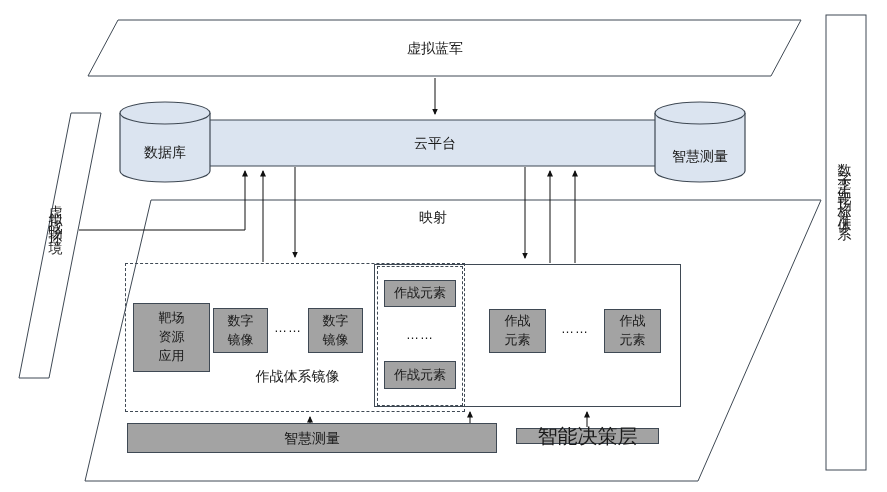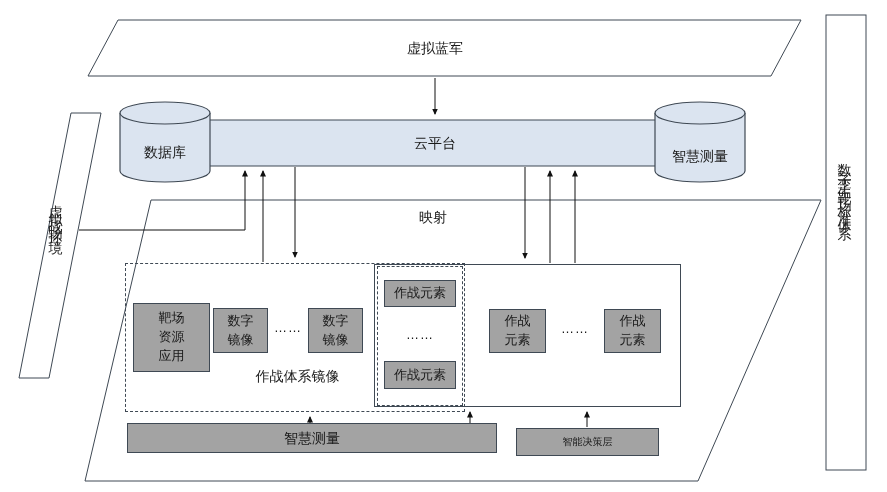--- a/index.html
+++ b/index.html
@@ -84,15 +84,15 @@
   <div class="dots" style="left:384px; top:327px; width:72px;">……</div>
   <div class="box" style="left:384px; top:361px; width:72px; height:28px;">作战元素</div>
 
   <div class="box" style="left:489px; top:309px; width:57px; height:44px;">作战
 元素</div>
   <div class="dots" style="left:546px; top:321px; width:58px;">……</div>
   <div class="box" style="left:604px; top:309px; width:57px; height:44px;">作战
 元素</div>
 
   <div class="box" style="left:127px; top:423px; width:370px; height:30px; font-size:14px;">智慧测量</div>
-  <div class="box" style="left:516px; top:428px; width:143px; height:28px; font-size:10px;">智能决策层</div>
+  <div class="box" style="left:516px; top:428px; width:143px; height:16px; font-size:20px;">智能决策层</div>
 
 </div>
 
 </body></html>

